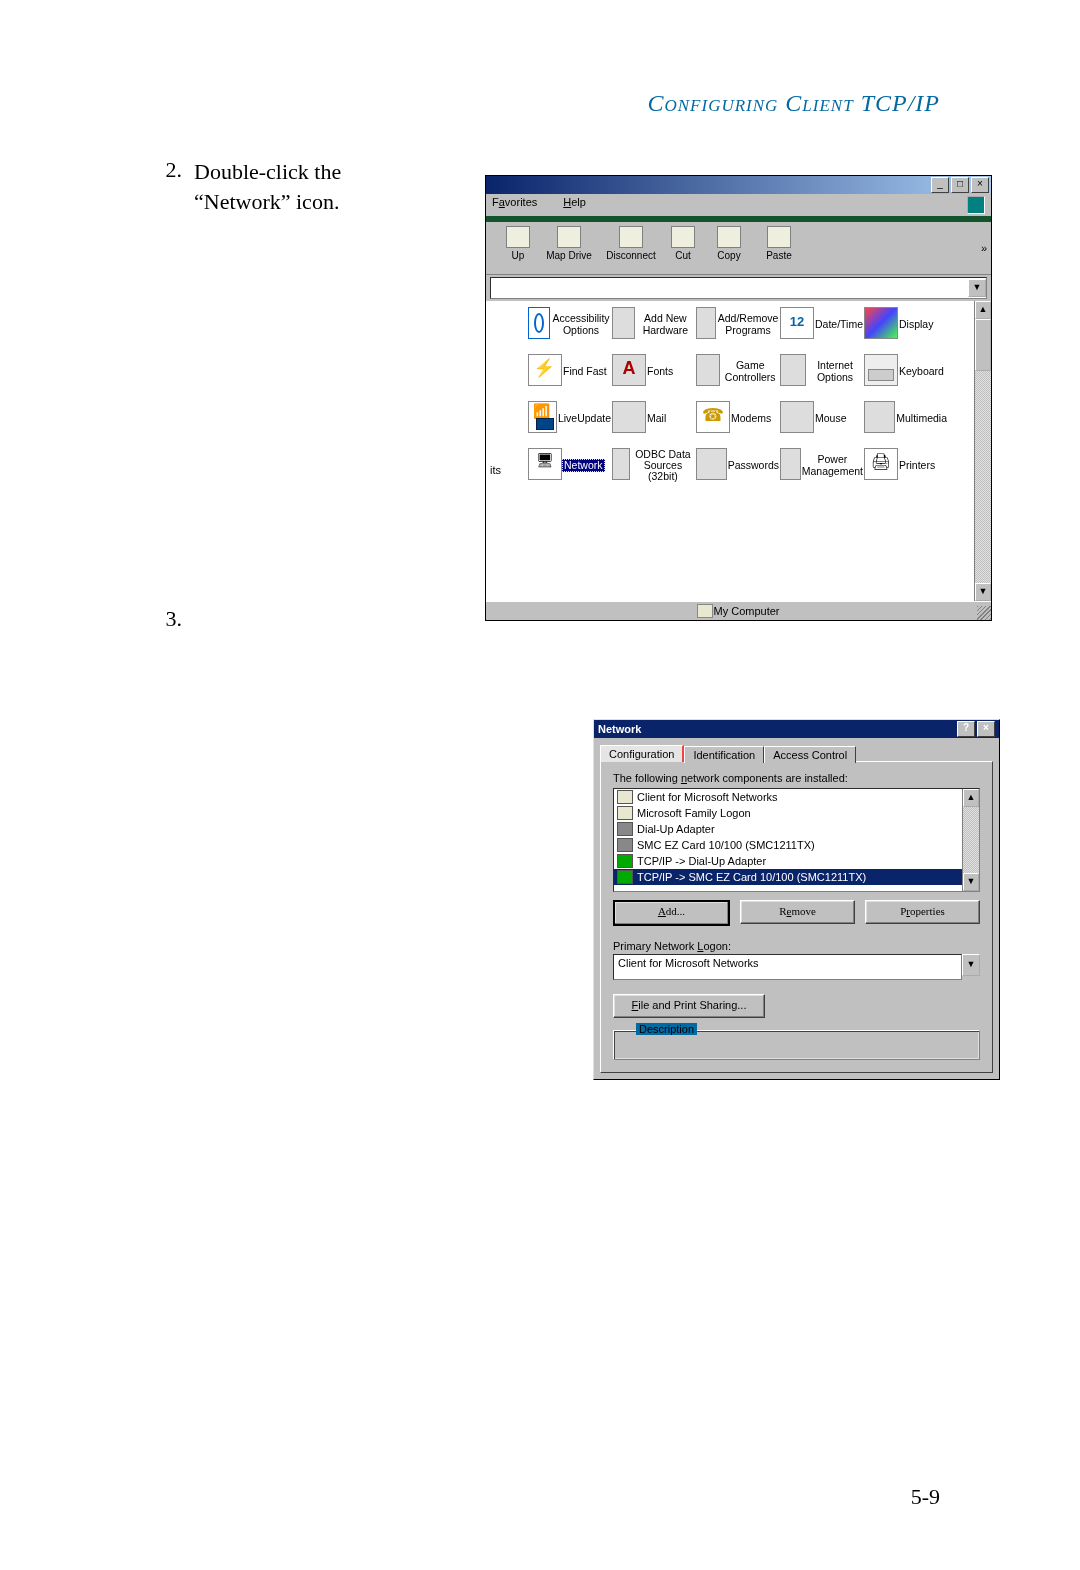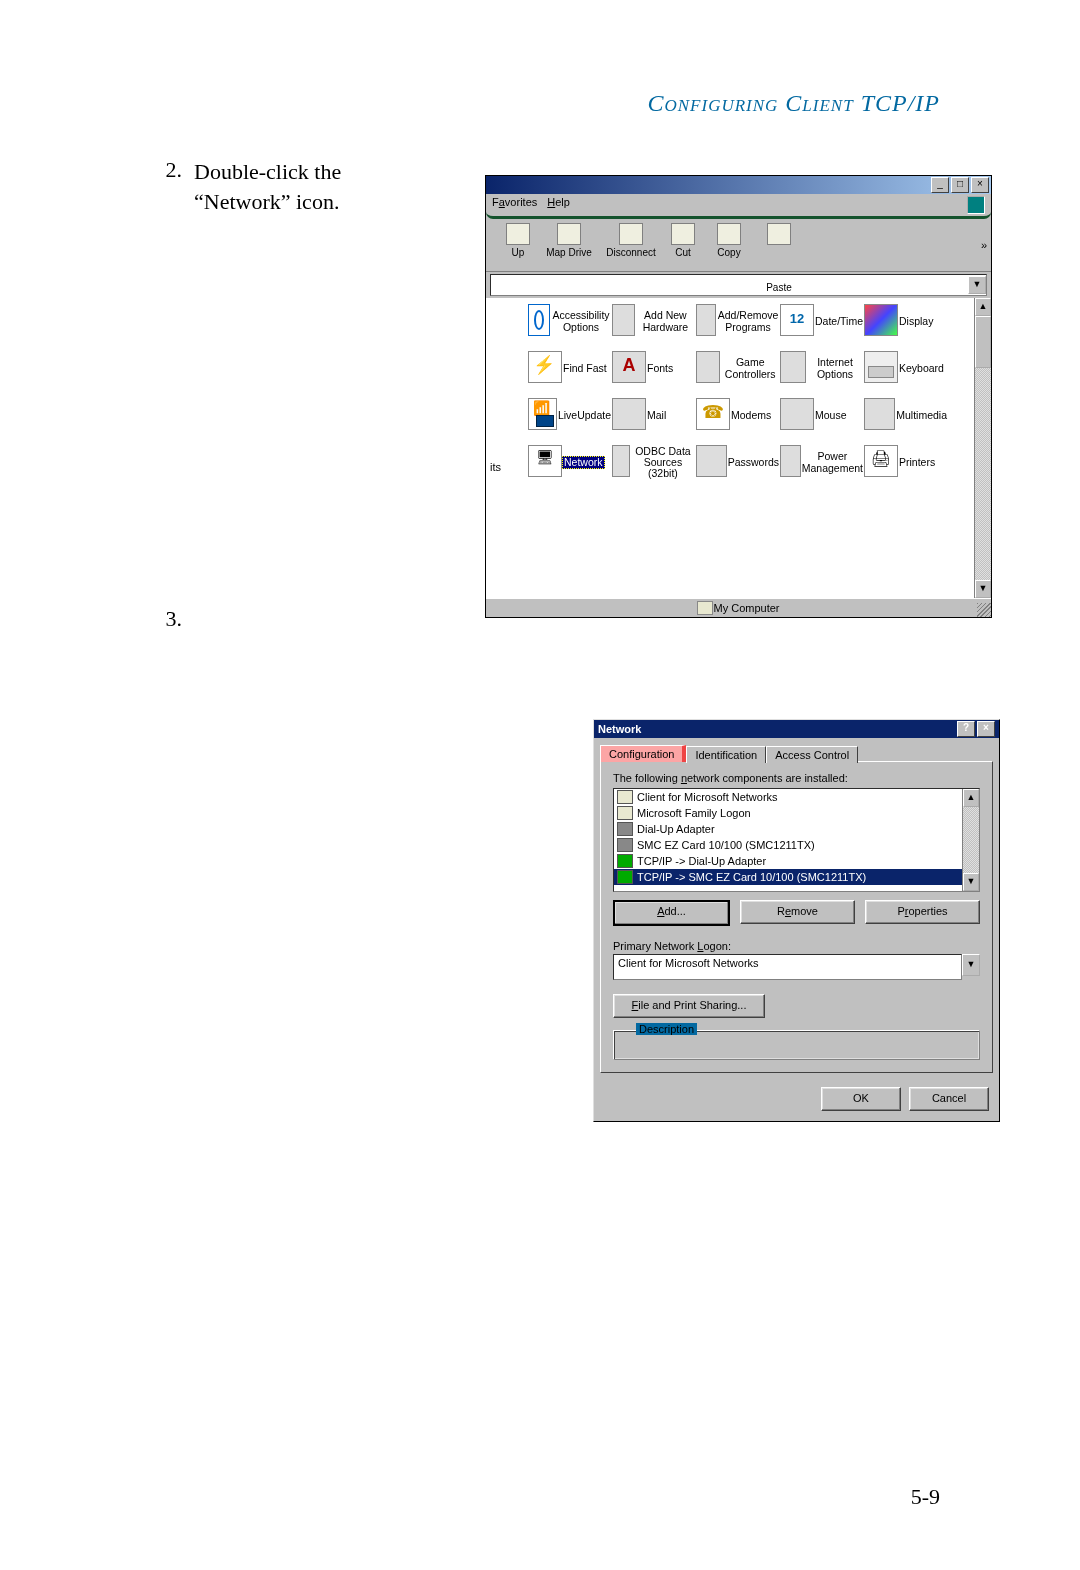--- a/index.html
+++ b/index.html
@@ -59,21 +59,21 @@
     height: 18px;
     background: linear-gradient(to right,#0a246a,#a6caf0);
     display:flex; justify-content:flex-end; align-items:center;
     padding:0 2px; gap:2px;
   }
   .tb-btn {
     width:16px;height:14px;background:#c0c0c0;
     border:1px solid #fff;border-right-color:#404040;border-bottom-color:#404040;
     font-size:10px;line-height:12px;text-align:center;font-family:Arial;
   }
-  .cp-menubar { display:flex; gap:10px; padding:2px 6px; background:#c0c0c0; border-bottom:3px solid #14532d;border-radius:7px;}
+  .cp-menubar { display:flex; gap:26px; padding:2px 6px; background:#c0c0c0; border-bottom:6px solid #14532d;}
   .cp-menubar span u{text-decoration:underline;}
   .cp-menubar-right{margin-left:auto;width:16px;height:16px;background:#008080;border:1px inset #fff;}
   .cp-toolbar{display:flex;align-items:flex-start;padding:4px 4px;gap:0;border-bottom:1px solid #808080;height:44px;}
   .tbbtn{display:flex;flex-direction:column;align-items:center;width:62px;font-size:10px;}
   .tbicon{width:22px;height:20px;border:1px solid #808080;background:#efefe0;margin-bottom:2px;position:relative;}
   .tbchev{margin-left:auto;font-size:11px;align-self:center;}
   .cp-addr{height:20px;background:#fff;border:1px inset #808080;margin:2px 4px;display:flex;justify-content:flex-end;align-items:center;}
   .cp-addr .dd{width:16px;height:16px;background:#c0c0c0;border:1px outset #fff;font-size:9px;text-align:center;line-height:14px;}
   .cp-body{display:flex;background:#fff;height:300px;position:relative;}
   .cp-left{width:32px;border-right:0;background:#fff;position:relative;}
@@ -116,33 +116,33 @@
   .net-window{
     position:absolute; top:719px; left:593px; width:405px;
     background:#c0c0c0;
     border:1px solid #000; border-top-color:#dfdfdf; border-left-color:#dfdfdf;
     font-family:'MS Sans Serif',Tahoma,Arial,sans-serif; font-size:11px;
   }
   .net-title{height:18px;background:#0a246a;color:#fff;display:flex;align-items:center;padding:0 4px;font-weight:bold;}
   .net-title .btns{margin-left:auto;display:flex;gap:2px;}
   .net-tabs{display:flex;padding:6px 6px 0 6px;gap:0;}
   .tab{padding:2px 8px;border:1px solid #808080;border-bottom:none;background:#c0c0c0;position:relative;font-size:11px;}
-  .tab.active{background:#fca5a5;border-top:1px solid #fff;border-left:1px solid #fff;border-right:4px solid #ef4444;z-index:2;top:1px;}
+  .tab.active{background:#e5e5e5;border-top:1px solid #fff;border-left:1px solid #fff;border-right:2px solid #ef4444;z-index:2;top:1px;}
   .tab:not(.active){border-top:1px solid #fff;border-left:1px solid #fff;border-right:1px solid #404040;top:2px;}
   .tabpanel{margin:0 6px 6px 6px;border:1px solid #fff;border-right-color:#404040;border-bottom-color:#404040;background:#c0c0c0;padding:10px 12px 12px 12px;}
   .listbox{background:#fff;border:1px inset #808080;height:102px;display:flex;margin-top:4px;}
   .lb-items{flex:1;overflow:hidden;}
   .lb-row{display:flex;align-items:center;gap:4px;padding:1px 3px;font-size:11px;white-space:nowrap;}
   .lb-row.sel{background:#0a246a;color:#fff;}
   .lb-icon{width:14px;height:12px;background:#888;flex:0 0 14px;border:1px solid #555;}
   .lb-icon.g{background:#0a0;} .lb-icon.c{background:#e8e8d0;} .lb-icon.a{background:#888;}
   .lb-scroll{width:16px;background:#c0c0c0;border-left:1px solid #808080;display:flex;flex-direction:column;}
   .lb-scroll .a{height:16px;border:1px outset #fff;font-size:9px;text-align:center;line-height:14px;}
   .lb-scroll .tr{flex:1;background:repeating-conic-gradient(#c0c0c0 0 25%,#e0e0e0 0 50%) 0/2px 2px;}
-  .btnrow{display:flex;gap:10px;margin-top:8px;}
+  .btnrow{display:flex;gap:10px;margin-top:8px;font-family:Liberation Serif, serif;}
   .w98btn{flex:1;height:22px;border:1px solid #404040;border-top-color:#fff;border-left-color:#fff;background:#c0c0c0;font-size:11px;text-align:center;line-height:20px;box-shadow:inset -1px -1px #808080,inset 1px 1px #dfdfdf;}
   .w98btn.def{border:2px solid #000;line-height:18px;}
   .w98btn u{text-decoration:underline;}
   .combo{display:flex;margin-top:2px;}
   .combo .cinput{flex:1;height:20px;background:#fff;border:1px inset #808080;padding:2px 4px;font-size:11px;}
   .combo .cbtn{width:16px;height:20px;border:1px outset #fff;background:#c0c0c0;font-size:9px;text-align:center;line-height:18px;}
   .fps{margin-top:14px;}
   .desc-group{margin-top:12px;border:1px solid #808080;border-top-color:#fff;border-left-color:#fff;box-shadow:inset 1px 1px #404040,inset -1px -1px #dfdfdf;padding:8px 8px 20px 8px;position:relative;}
   .desc-group .legend{position:absolute;top:-8px;left:22px;background:#0369a1;padding:0 3px;font-size:11px;}
   .dlg-buttons{display:flex;justify-content:flex-end;gap:8px;padding:8px 10px 10px;}
@@ -190,21 +190,21 @@
         <span>Disconnect</span>
       </div>
       <div class="tbbtn" style="width:42px;">
         <div class="tbicon"></div>
         <span>Cut</span>
       </div>
       <div class="tbbtn" style="width:50px;">
         <div class="tbicon"></div>
         <span>Copy</span>
       </div>
-      <div class="tbbtn" style="width:50px;gap:35px;">
+      <div class="tbbtn" style="width:50px;">
         <div class="tbicon"></div>
         <span>Paste</span>
       </div>
       <div class="tbchev">»</div>
     </div>
     <div class="cp-addr">
       <div class="dd">▼</div>
     </div>
     <div class="cp-body">
       <div class="cp-left">
@@ -373,20 +373,16 @@
         <div class="cinput">Client for Microsoft Networks</div>
         <div class="cbtn">▼</div>
       </div>
       <div class="fps">
         <div class="w98btn" style="width:150px;"><u>F</u>ile and Print Sharing...</div>
       </div>
       <div class="desc-group">
         <div class="legend">Description</div>
       </div>
     </div>
-    <div class="dlg-buttons">
-      <div class="w98btn">OK</div>
-      <div class="w98btn">Cancel</div>
-    </div>
   </div>
 
 </div>
 <div class="page-num">5-9</div>
 
 </body></html>

